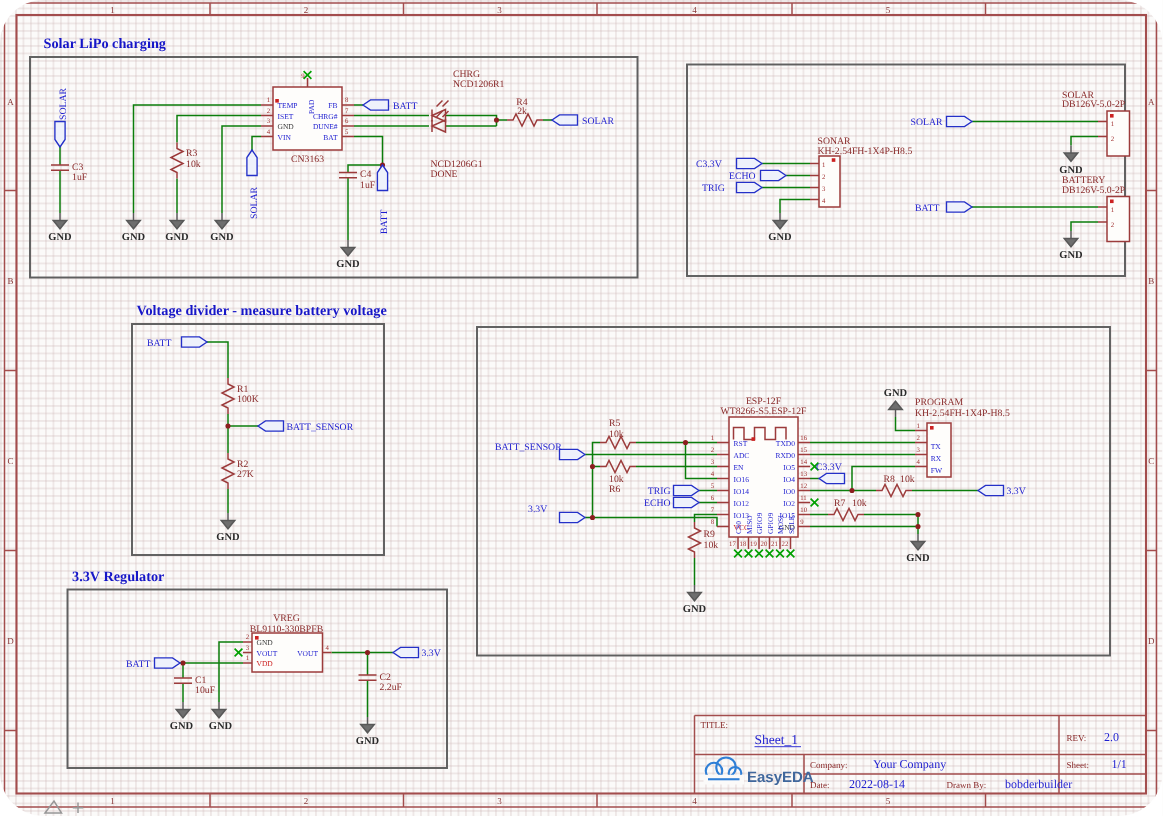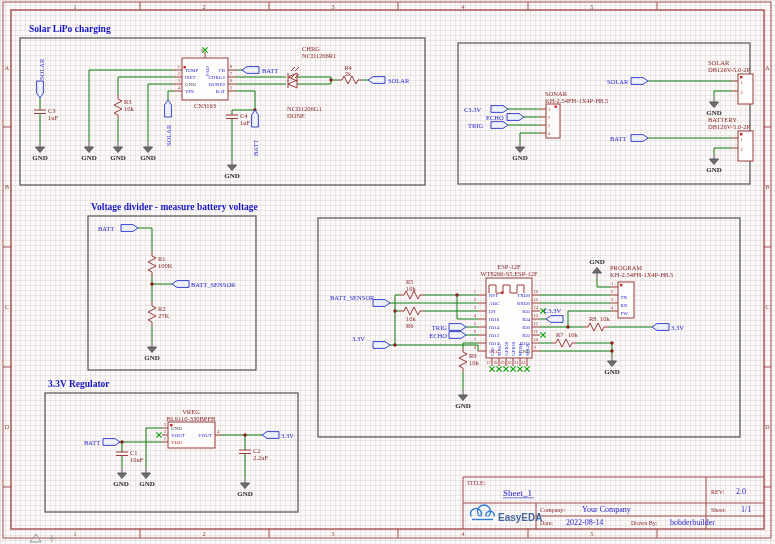--- a/index.html
+++ b/index.html
@@ -1,21 +1,21 @@
 <!DOCTYPE html>
 <html><head>
 <meta charset="utf-8">
 <style>
   html,body{margin:0;padding:0;}
   #stage{position:relative;width:775px;height:544px;overflow:hidden;
     background-color:#fbfaf9;
     background-image:linear-gradient(to right, rgba(205,182,182,.28) 1px, transparent 1px),
                      linear-gradient(to bottom, rgba(205,182,182,.28) 1px, transparent 1px);
     background-size:5px 5px;
-    font-family:"Liberation Serif",serif;}
+    font-family:"Liberation Serif",serif;border-radius:29px;}
   svg{position:absolute;left:0;top:0;}
   .frame{stroke:#a34d4d;stroke-width:1;fill:none;}
   .frame2{stroke:#a34d4d;stroke-width:1.4;fill:none;}
   .secbox{stroke:#5f5f5f;stroke-width:1.3;fill:none;}
   .wire{stroke:#0b7d0b;stroke-width:1;fill:none;}
   .sym{stroke:#9c3b3b;stroke-width:1;fill:none;}
   .symf{stroke:#9c3b3b;stroke-width:1;fill:#fefdfb;}
   .tag{stroke:#2430c8;stroke-width:.9;fill:#eef1fb;}
   .gndsym{stroke:#585858;stroke-width:1;fill:#6e6e6e;}
   .nc{stroke:#00a000;stroke-width:1.1;fill:none;}

